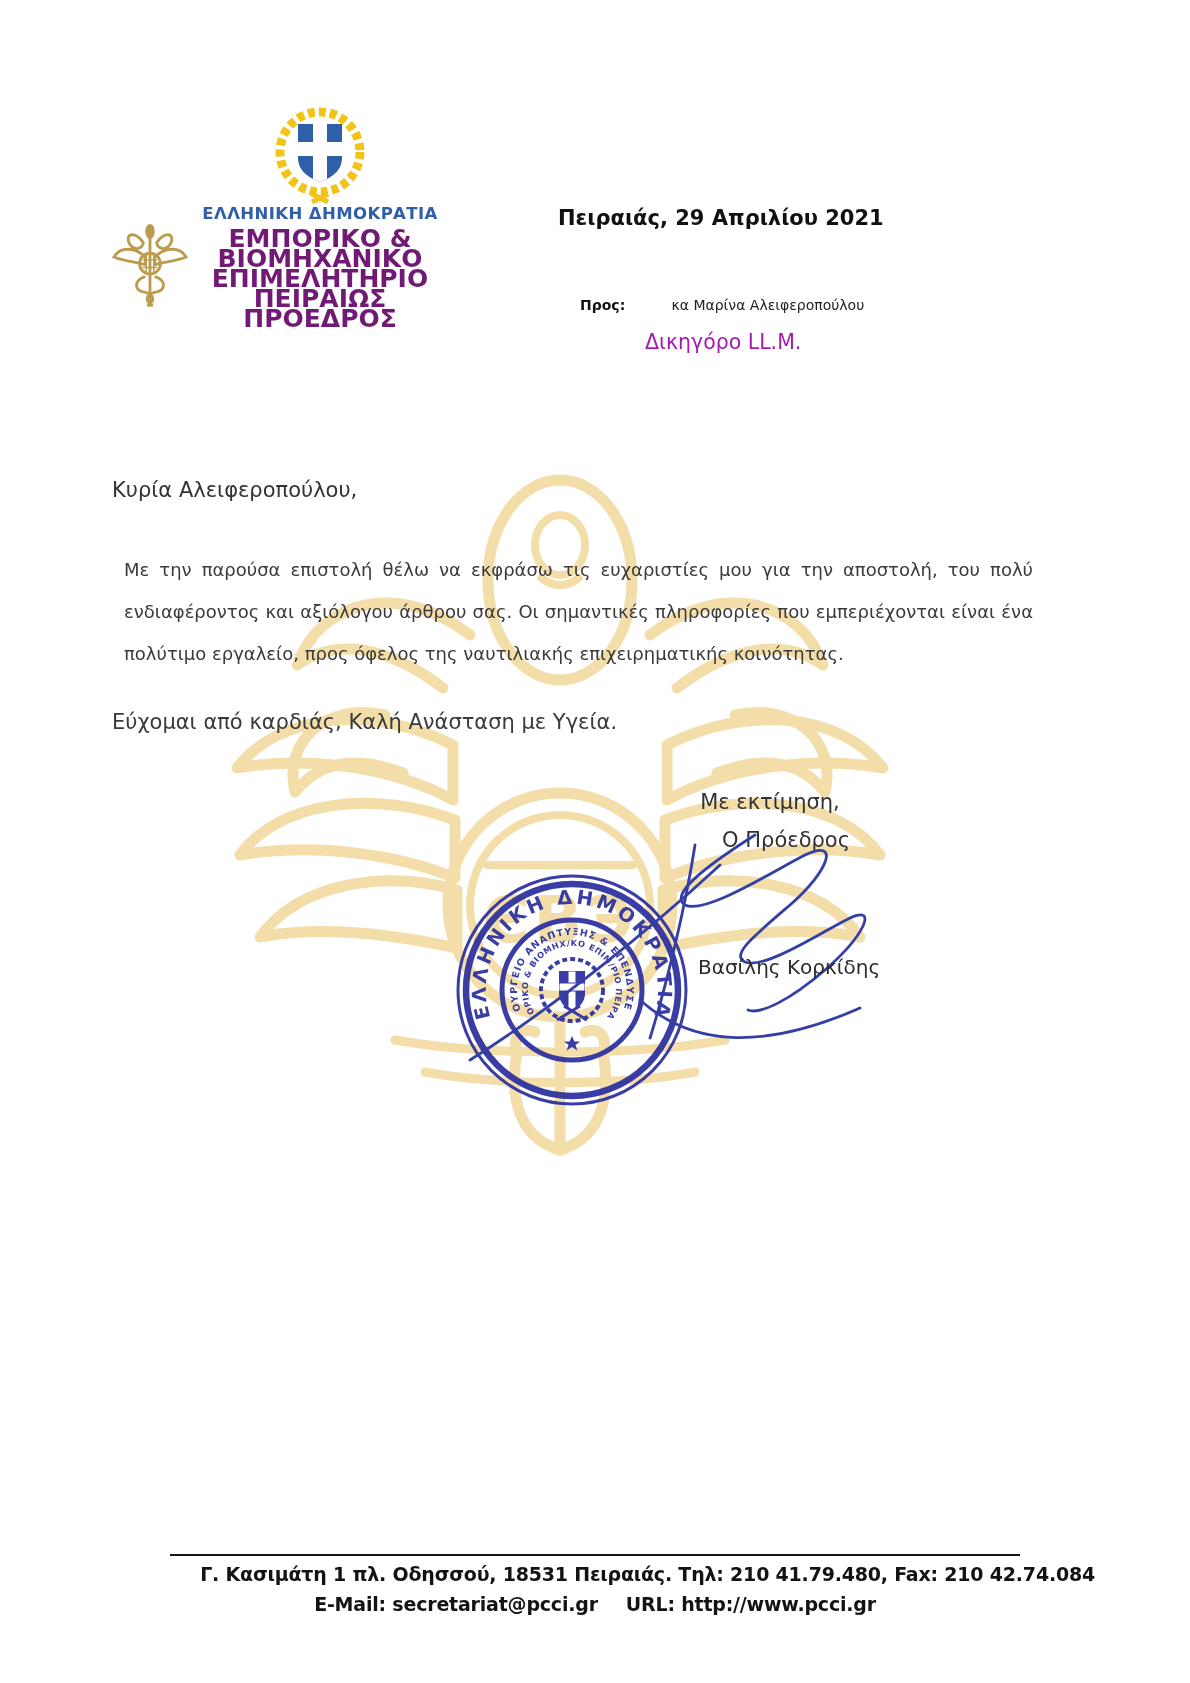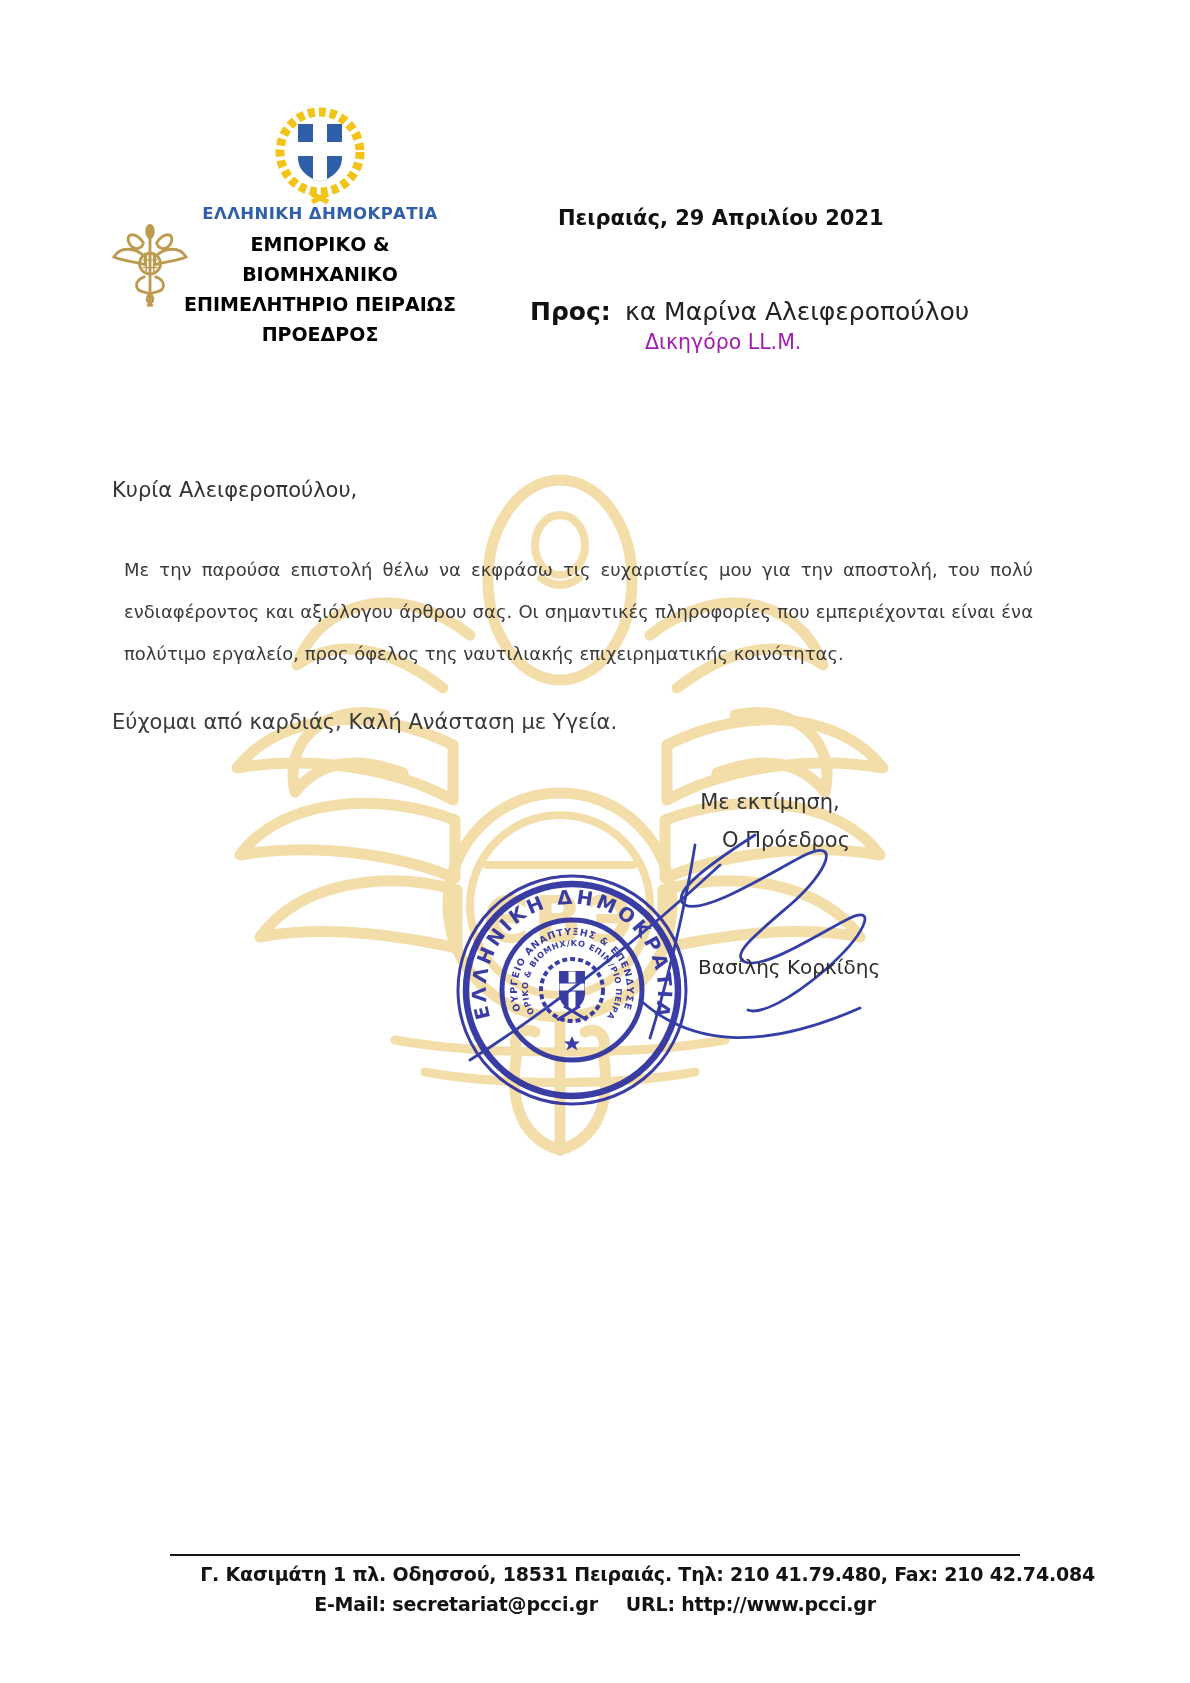--- a/index.html
+++ b/index.html
@@ -14,25 +14,25 @@
   }
   .abs{position:absolute;}
   
   .emblem-caption{
     left:200px;top:204px;width:240px;
     text-align:center;font-size:16.5px;font-weight:bold;
     color:#2e5fa8;letter-spacing:.4px;
   }
   .org-block{
     left:170px;top:229px;width:300px;
-    text-align:center;font-size:19px;font-weight:bold;
-    line-height:30px;color:#000000;
+    text-align:center;font-size:25px;font-weight:bold;
+    line-height:20px;color:#701a75;
   }
   .date-line{left:558px;top:206px;font-size:21px;font-weight:bold;color:#111;}
-  .to-row{left:530px;top:297px;font-size:25px;color:#222;}
+  .to-row{left:580px;top:297px;font-size:14px;color:#222;}
   .to-label{font-weight:bold;color:#111;display:inline-block;width:87px;}
   .recipient-title{left:645px;top:330px;font-size:20.5px;color:#a21caf;}
   
   .salutation{left:112px;top:478px;font-size:21px;color:#333;}
   .paragraph{
     left:124px;top:549px;width:909px;
     font-size:18px;line-height:42px;color:#3a3a3a;
     text-align:justify;
   }
   .closing{left:112px;top:710px;font-size:21px;color:#3a3a3a;}

